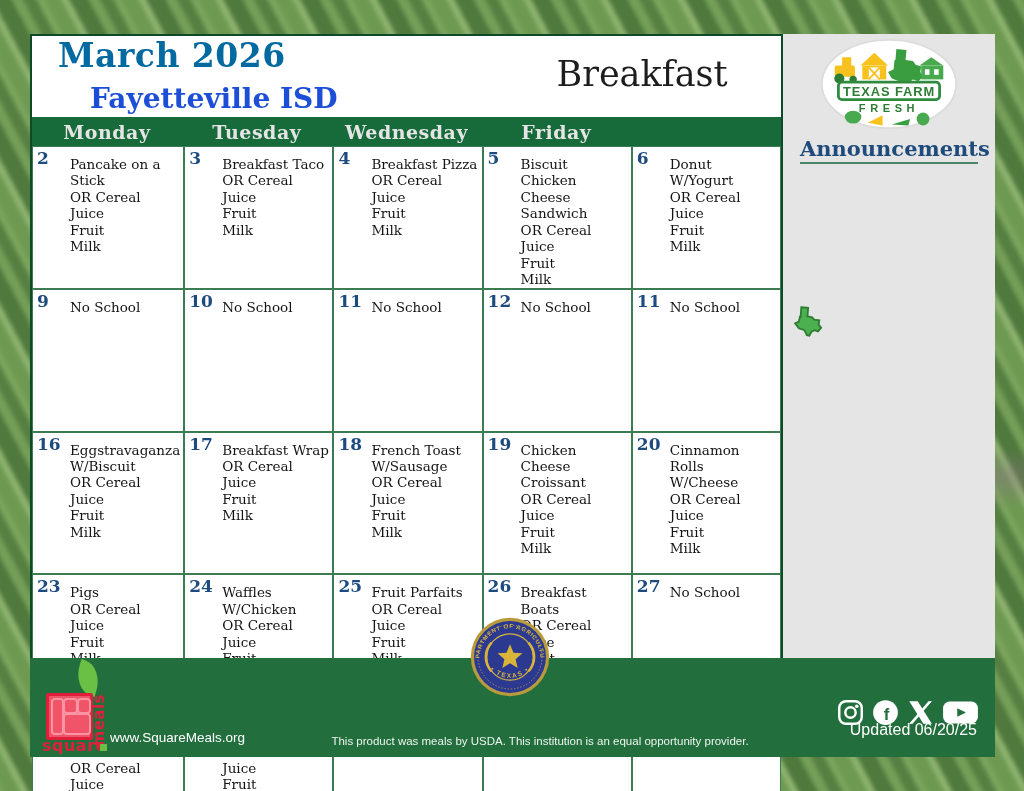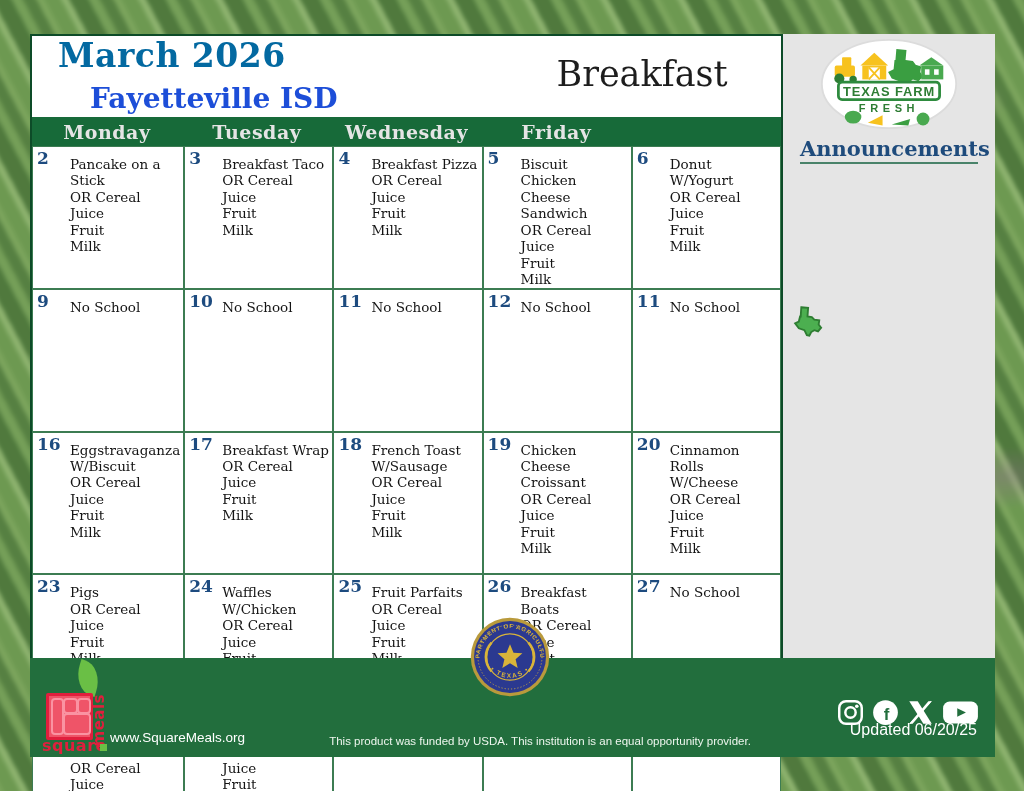--- a/index.html
+++ b/index.html
@@ -373,21 +373,21 @@
       <textPath href="#sealTop" startOffset="50%" text-anchor="middle">DEPARTMENT OF AGRICULTURE</textPath>
     </text>
     <text font-family="Liberation Sans, sans-serif" font-size="8" font-weight="bold" fill="#d9b43a" letter-spacing="2">
       <textPath href="#sealBottom" startOffset="50%" text-anchor="middle">• TEXAS •</textPath>
     </text>
     <path d="M27 68 A26 26 0 0 1 27 32" fill="none" stroke="#d9b43a" stroke-width="3"></path>
     <path d="M73 68 A26 26 0 0 0 73 32" fill="none" stroke="#d9b43a" stroke-width="3"></path>
     <polygon fill="#d9b43a" points="50,34 54.4,44.6 65.5,45.4 57,52.8 59.6,63.8 50,57.8 40.4,63.8 43,52.8 34.5,45.4 45.6,44.6"></polygon>
   </svg>
 
-  <div class="funding">This product was funded by USDA. This institution is an equal opportunity provider.</div>
+  <div class="funding">This product was meals by USDA. This institution is an equal opportunity provider.</div>
 
   <div class="social-row">
     <svg class="sicon" viewBox="0 0 24 24">
       <rect x="2" y="2" width="20" height="20" rx="6" fill="none" stroke="#fff" stroke-width="2.2"></rect>
       <circle cx="12" cy="12" r="4.6" fill="none" stroke="#fff" stroke-width="2.2"></circle>
       <circle cx="17.6" cy="6.4" r="1.6" fill="#fff"></circle>
     </svg>
     <svg class="sicon" viewBox="0 0 24 24">
       <circle cx="12" cy="12" r="11" fill="#fff"></circle>
       <text x="13" y="19" text-anchor="middle" font-family="Liberation Sans, sans-serif" font-size="15" font-weight="bold" fill="#226e3d">f</text>

